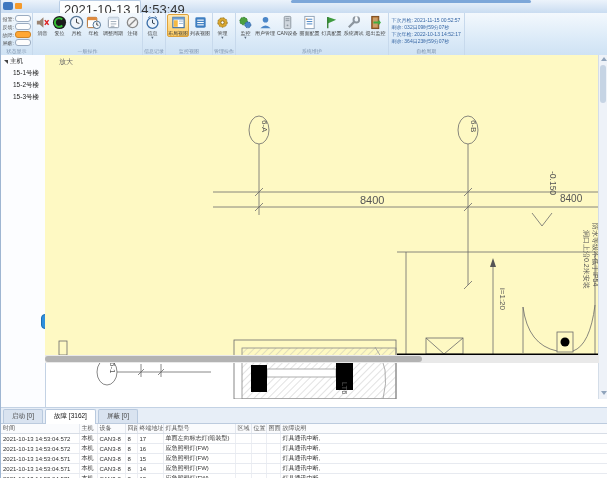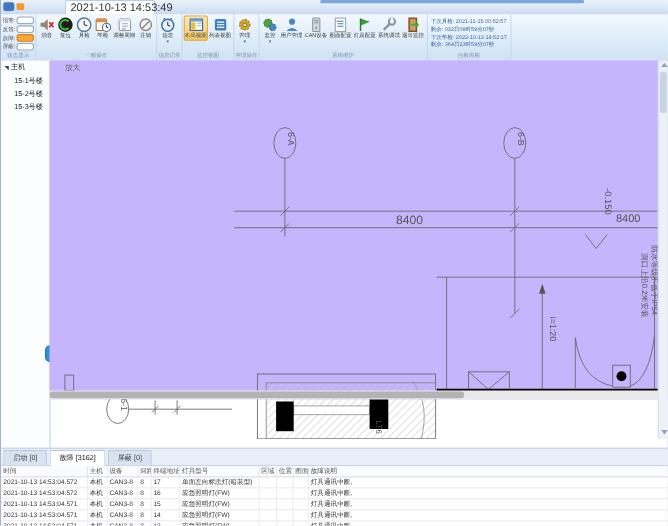--- a/index.html
+++ b/index.html
@@ -8,21 +8,21 @@
     font-family:"Liberation Sans","DejaVu Sans",sans-serif;
     background:#fff;border-left:1px solid #9fb6d2;box-sizing:border-box;
   }
   
   #titlebar{position:absolute;left:0;top:0;width:607px;height:13px;
     background:linear-gradient(#ecf3fb,#c9dcf1);border-bottom:1px solid #bdd0e7;}
   #win-icon{position:absolute;left:2px;top:2px;width:10px;height:8px;background:#3f78c0;border-radius:2px;}
   #win-icon2{position:absolute;left:14px;top:3px;width:7px;height:6px;background:#f49a2c;border-radius:1px;}
   #title-tab{position:absolute;left:58px;top:0;width:80px;height:13px;background:#fdfefe;
     border:1px solid #b9cde4;border-bottom:none;border-radius:2px 2px 0 0;}
-  #title-text{position:absolute;left:63px;top:2px;font-size:10px;color:#333;white-space:nowrap;}
+  #title-text{position:absolute;left:63px;top:2px;font-size:13px;color:#333;white-space:nowrap;}
   #title-strip{position:absolute;left:290px;top:0;width:240px;height:3px;background:#7da7d9;border-radius:2px;}
   
   #ribbon{position:absolute;left:0;top:13px;width:607px;height:42px;display:flex;
     background:linear-gradient(#f3f8fd,#dcebf8 60%,#cfe2f4);border-bottom:1px solid #b5cbe3;}
   .rgroup{display:flex;flex-direction:column;border-right:1px solid #c7d9ec;padding:1px 1px 0 1px;}
   .rbtns{display:flex;flex:1;align-items:flex-start;}
   .rglabel{font-size:5px;color:#7d92ad;text-align:center;height:8px;line-height:8px;white-space:nowrap;}
   .rbtn{display:flex;flex-direction:column;align-items:center;padding:1px 1px;border-radius:2px;}
   .rbtn .lbl{font-size:5px;color:#3c3c3c;white-space:nowrap;line-height:6px;}
   .rbtn .caret{font-size:4.5px;color:#5a6a7d;line-height:4px;}
@@ -40,21 +40,21 @@
   
   #tree{position:absolute;left:0;top:55px;width:44px;height:352px;background:#fcfdff;
     border-right:1px solid #c3d2e4;font-size:6.5px;color:#222;}
   .tree-root{display:flex;align-items:center;gap:2px;padding:2px 0 1px 2px;}
   .tri{width:0;height:0;border-left:4px solid transparent;border-top:4px solid #444;margin-left:1px;}
   .tree-item{padding:1.5px 0 1.5px 12px;white-space:nowrap;}
   
   #split-dot{position:absolute;left:40px;top:314px;width:7px;height:13px;background:#2f8fdd;
     border-radius:4px;border:1px solid #1d6fb5;}
   
-  #canvas{position:absolute;left:44px;top:55px;width:563px;height:308px;background:#c4b5fd;text-align:center;}
+  #canvas{position:absolute;left:44px;top:55px;width:563px;height:308px;background:#fef9c3;text-align:center;}
   #corner-label{position:absolute;left:14px;top:2px;font-size:7px;color:#666;}
   #plan{position:absolute;left:0;top:0;}
   #vscroll{position:absolute;right:0;top:0;width:9px;height:344px;background:#eef2f8;border-left:1px solid #d4dde8;}
   .varrow{width:0;height:0;margin:2px auto;border-left:3px solid transparent;border-right:3px solid transparent;}
   .varrow.up{border-bottom:4px solid #8fa3bb;}
   .varrow.down{border-top:4px solid #8fa3bb;position:absolute;bottom:2px;left:1.5px;}
   #vthumb{position:absolute;top:10px;left:1px;width:6px;height:38px;background:#c6d4e4;border-radius:3px;}
   #hscroll{position:absolute;left:0;bottom:0;width:554px;height:8px;background:#e9e9e9;}
   #hthumb{position:absolute;left:0;top:1px;width:68%;height:6px;background:#b3b3b3;border-radius:3px;}
   

